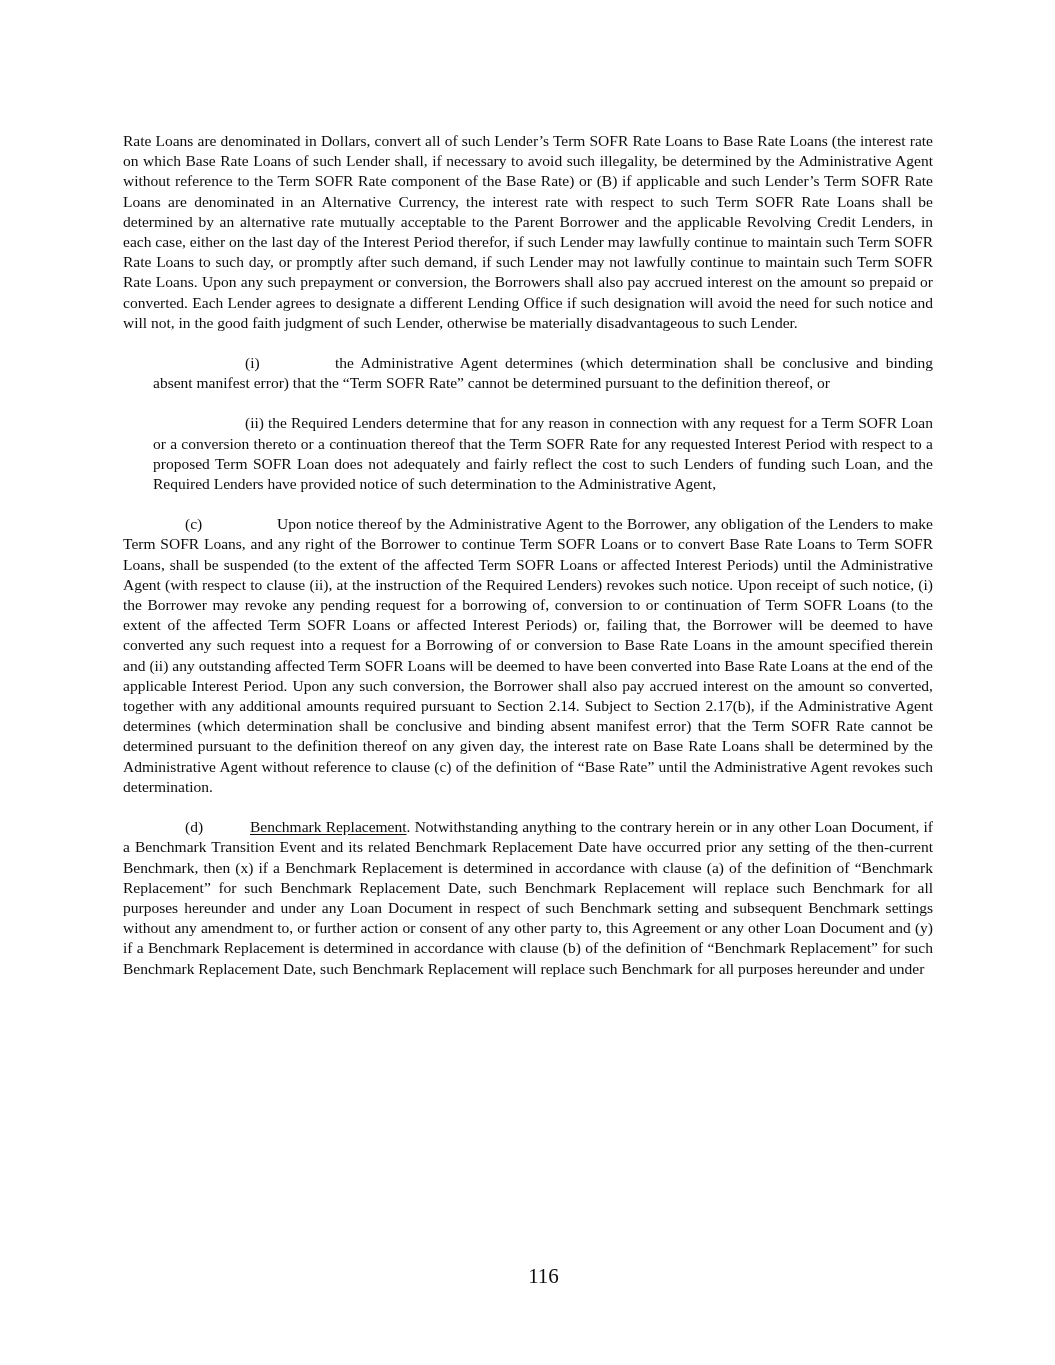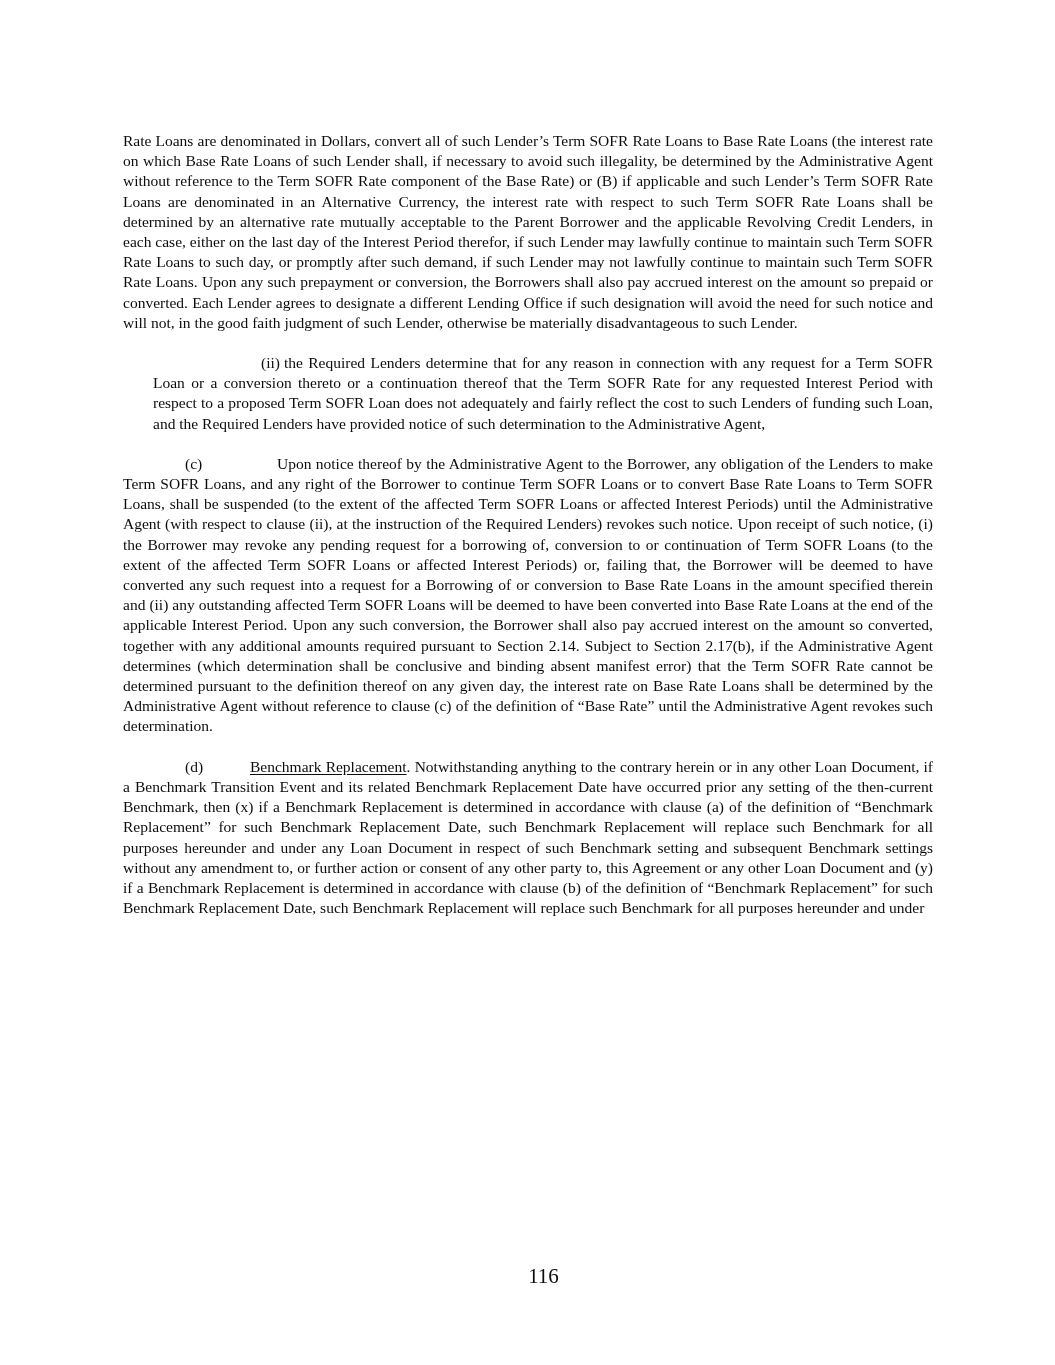--- a/index.html
+++ b/index.html
@@ -23,21 +23,21 @@
   p { margin: 0 0 20px 0; }
   
   .ind1 { text-indent: 62px; }
   
   .sub  { margin-left: 30px; text-indent: 92px; }
   
   .lbl      { display: inline-block; text-indent: 0; }
   .lbl-sec  { width: 125px; }  
   .lbl-a    { width: 92px;  }  
   .lbl-i    { width: 90px;  }  
-  .lbl-ii   { margin-right: 4px; margin-left: 16px; } 
+  .lbl-ii   { margin-right: 4px; } 
   .lbl-b    { width: 118px; }  
   .lbl-c    { width: 92px;  }  
   .lbl-d    { width: 65px;  }  
   .u { text-decoration: underline; text-underline-offset: 2px; }
   .heading-line { text-align: left; }
   .page-number {
     position: absolute;
     top: 1264px; left: 16px;
     width: 1055px;
     text-align: center;
@@ -47,20 +47,21 @@
 </style>
 </head>
 <body>
 
 <div class="page">
 
   <p>Rate Loans are denominated in Dollars, convert all of such Lender’s Term SOFR Rate Loans to Base Rate Loans (the interest rate on which Base Rate Loans of such Lender shall, if necessary to avoid such illegality, be determined by the Administrative Agent without reference to the Term SOFR Rate component of the Base Rate) or (B) if applicable and such Lender’s Term SOFR Rate Loans are denominated in an Alternative Currency, the interest rate with respect to such Term SOFR Rate Loans shall be determined by an alternative rate mutually acceptable to the Parent Borrower and the applicable Revolving Credit Lenders, in each case, either on the last day of the Interest Period therefor, if such Lender may lawfully continue to maintain such Term SOFR Rate Loans to such day, or promptly after such demand, if such Lender may not lawfully continue to maintain such Term SOFR Rate Loans. Upon any such prepayment or conversion, the Borrowers shall also pay accrued interest on the amount so prepaid or converted.  Each Lender agrees to designate a different Lending Office if such designation will avoid the need for such notice and will not, in the good faith judgment of such Lender, otherwise be materially disadvantageous to such Lender.</p>
 
 
 
+  <p class="sub"><span class="lbl lbl-i">(i)</span><span>the Administrative Agent determines (which determination shall be conclusive and binding absent manifest error) that the “Term SOFR Rate” cannot be determined pursuant to the definition thereof, or</span></p>
 
   <p class="sub"><span class="lbl-ii">(ii)</span><span>the Required Lenders determine that for any reason in connection with any request for a Term SOFR Loan or a conversion thereto or a continuation thereof that the Term SOFR Rate for any requested Interest Period with respect to a proposed Term SOFR Loan does not adequately and fairly reflect the cost to such Lenders of funding such Loan, and the Required Lenders have provided notice of such determination to the Administrative Agent,</span></p>
 
 
   <p class="ind1"><span class="lbl lbl-c">(c)</span><span>Upon notice thereof by the Administrative Agent to the Borrower, any obligation of the Lenders to make Term SOFR Loans, and any right of the Borrower to continue Term SOFR Loans or to convert Base Rate Loans to Term SOFR Loans, shall be suspended (to the extent of the affected Term SOFR Loans or affected Interest Periods) until the Administrative Agent (with respect to clause (ii), at the instruction of the Required Lenders) revokes such notice.  Upon receipt of such notice, (i) the Borrower may revoke any pending request for a borrowing of, conversion to or continuation of Term SOFR Loans (to the extent of the affected Term SOFR Loans or affected Interest Periods) or, failing that, the Borrower will be deemed to have converted any such request into a request for a Borrowing of or conversion to Base Rate Loans in the amount specified therein and (ii) any outstanding affected Term SOFR Loans will be deemed to have been converted into Base Rate Loans at the end of the applicable Interest Period.  Upon any such conversion, the Borrower shall also pay accrued interest on the amount so converted, together with any additional amounts required pursuant to Section 2.14. Subject to Section 2.17(b), if the Administrative Agent determines (which determination shall be conclusive and binding absent manifest error) that the Term SOFR Rate cannot be determined pursuant to the definition thereof on any given day, the interest rate on Base Rate Loans shall be determined by the Administrative Agent without reference to clause (c) of the definition of “Base Rate” until the Administrative Agent revokes such determination.</span></p>
 
   <p class="ind1"><span class="lbl lbl-d">(d)</span><span class="u">Benchmark Replacement</span><span>.  Notwithstanding anything to the contrary herein or in any other Loan Document, if a Benchmark Transition Event and its related Benchmark Replacement Date have occurred prior any setting of the then-current Benchmark, then (x) if a Benchmark Replacement is determined in accordance with clause (a) of the definition of “Benchmark Replacement” for such Benchmark Replacement Date, such Benchmark Replacement will replace such Benchmark for all purposes hereunder and under any Loan Document in respect of such Benchmark setting and subsequent Benchmark settings without any amendment to, or further action or consent of any other party to, this Agreement or any other Loan Document and (y) if a Benchmark Replacement is determined in accordance with clause (b) of the definition of “Benchmark Replacement” for such Benchmark Replacement Date, such Benchmark Replacement will replace such Benchmark for all purposes hereunder and under</span></p>
 
 </div>
 

